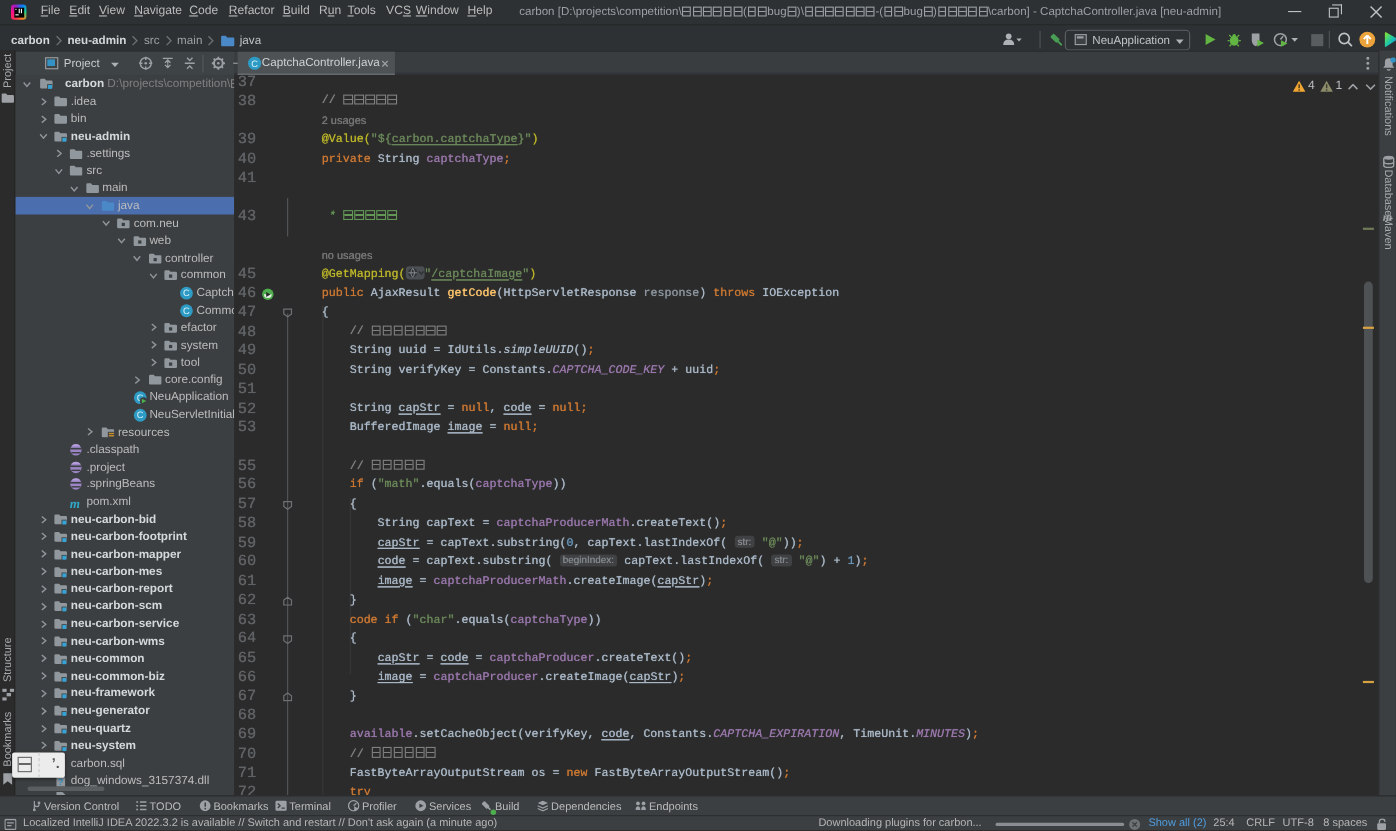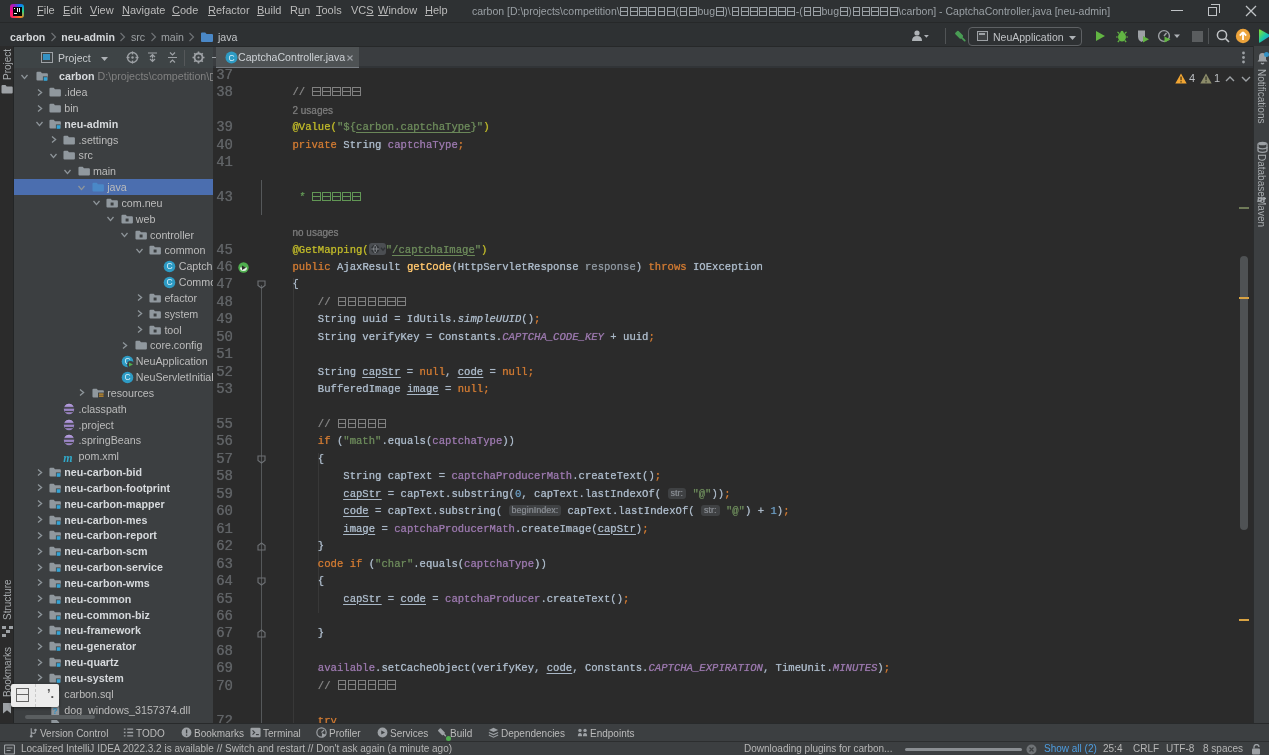--- a/index.html
+++ b/index.html
@@ -873,27 +873,28 @@
     <div class="crow" style="top:435.25px"><span class="lno">60</span><span class="code">            <span class="vu">code</span> = capText.substring( <span class="inlay">beginIndex:</span> capText.lastIndexOf( <span class="inlay">str:</span> <span class="s">"@"</span>) + <span class="n">1</span>)<span class="k">;</span></span></div>
     <div class="crow" style="top:452.70px"><span class="lno">61</span><span class="code">            <span class="vu">image</span> = <span class="f">captchaProducerMath</span>.createImage(<span class="vu">capStr</span>)<span class="k">;</span></span></div>
     <div class="crow" style="top:470.15px"><span class="lno">62</span><span class="fold"><svg width="9" height="9" viewBox="0 0 9 9" style="">
           <path d="M1 8 h7 V3.5 L4.5 1 L1 3.5 z" fill="none" stroke="#6e7175" stroke-width="1.1"></path>
         </svg></span><span class="code">        }</span></div>
     <div class="crow" style="top:487.60px"><span class="lno">63</span><span class="code">        <span class="k">code</span> <span class="k">if</span> (<span class="s">"char"</span>.equals(<span class="f">captchaType</span>))</span></div>
     <div class="crow" style="top:505.05px"><span class="lno">64</span><span class="fold"><svg width="9" height="9" viewBox="0 0 9 9" style="">
           <path d="M1 1 h7 v4.5 L4.5 8 L1 5.5 z" fill="none" stroke="#6e7175" stroke-width="1.1"></path>
         </svg></span><span class="code">        {</span></div>
     <div class="crow" style="top:522.50px"><span class="lno">65</span><span class="code">            <span class="vu">capStr</span> = <span class="vu">code</span> = <span class="f">captchaProducer</span>.createText()<span class="k">;</span></span></div>
-    <div class="crow" style="top:539.95px"><span class="lno">66</span></div>
+    <div class="crow" style="top:539.95px"><span class="lno">66</span><span class="code">            <span class="vu">image</span> = <span class="f">captchaProducer</span>.createImage(<span class="vu">capStr</span>)<span class="k">;</span></span></div>
     <div class="crow" style="top:557.40px"><span class="lno">67</span><span class="fold"><svg width="9" height="9" viewBox="0 0 9 9" style="">
           <path d="M1 8 h7 V3.5 L4.5 1 L1 3.5 z" fill="none" stroke="#6e7175" stroke-width="1.1"></path>
         </svg></span><span class="code">        }</span></div>
     <div class="crow" style="top:574.85px"><span class="lno">68</span><span class="code"></span></div>
     <div class="crow" style="top:592.30px"><span class="lno">69</span><span class="code">        <span class="f">available</span>.setCacheObject(verifyKey, <span class="vu">code</span>, Constants.<span class="cf">CAPTCHA_EXPIRATION</span>, TimeUnit.<span class="cf">MINUTES</span>)<span class="k">;</span></span></div>
     <div class="crow" style="top:609.75px"><span class="lno">70</span><span class="code">        <span class="c">// <i class="cj"></i><i class="cj"></i><i class="cj"></i><i class="cj"></i><i class="cj"></i><i class="cj"></i></span></span></div>
+    <div class="crow" style="top:627.20px"><span class="lno">71</span><span class="code">        FastByteArrayOutputStream os = <span class="k">new</span> FastByteArrayOutputStream()<span class="k">;</span></span></div>
     <div class="crow" style="top:644.65px"><span class="lno">72</span><span class="code">        <span class="k">try</span></span></div>
     <div class="abs" style="left:962px;top:4px;height:14px;font-size:11px;color:#bbbec2">
       <span class="abs" style="left:0;top:1px">
         <svg width="12" height="11" viewBox="0 0 12 11" style="">
           <path d="M6 0.5 L11.7 10.5 H0.3 z" fill="#f2a633"></path>
           <rect x="5.4" y="3.6" width="1.3" height="3.6" fill="#4a3813"></rect>
           <rect x="5.4" y="8.2" width="1.3" height="1.3" fill="#4a3813"></rect>
         </svg>
       </span>
       <span class="abs" style="left:14px;top:0">4</span>

